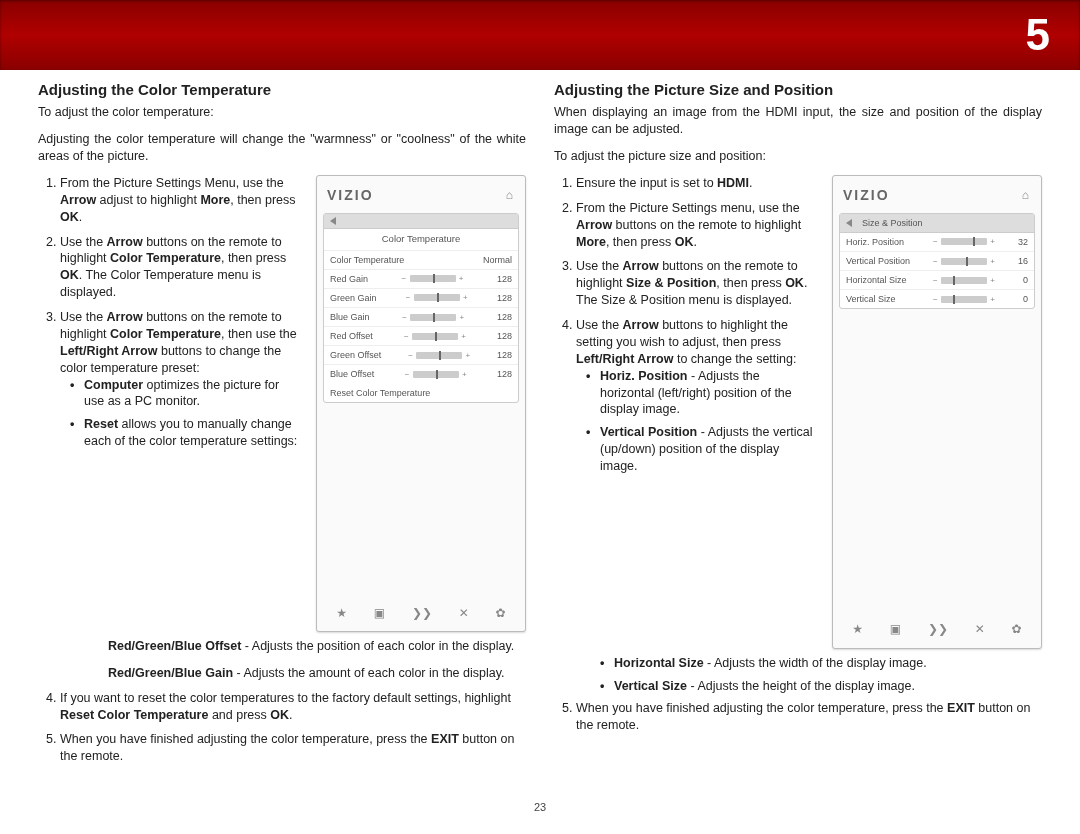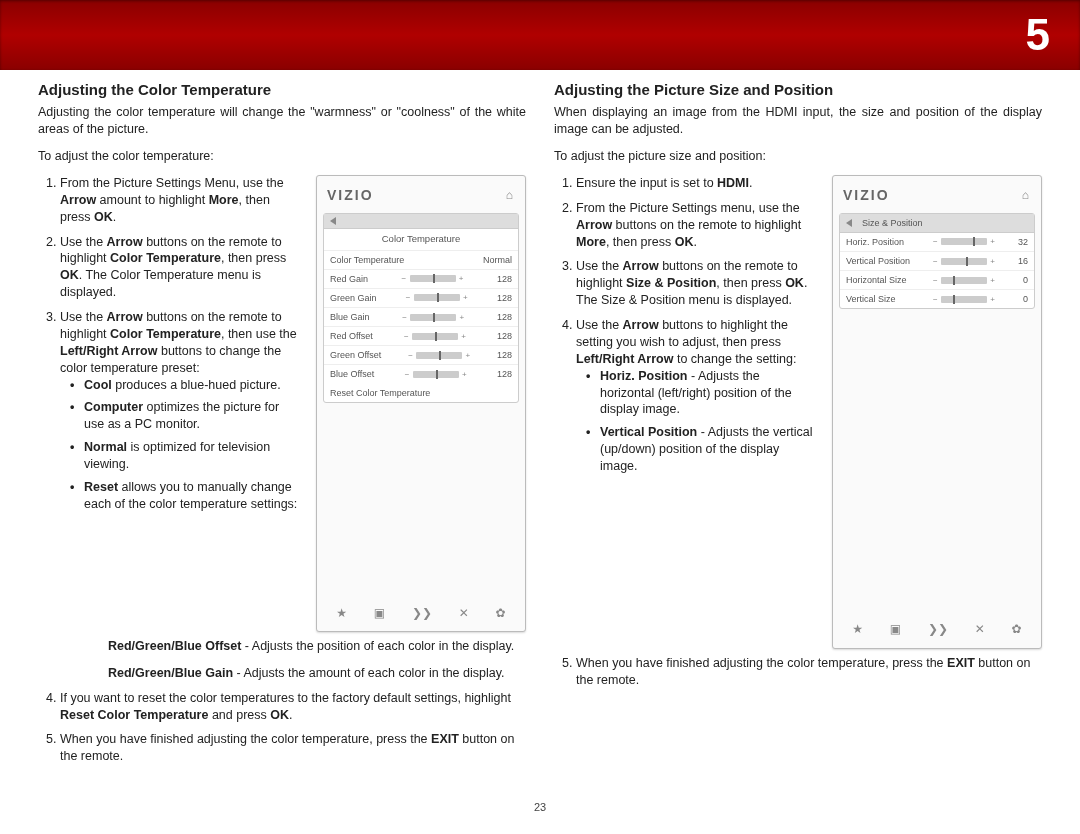--- a/index.html
+++ b/index.html
@@ -39,22 +39,22 @@
 <body>
 
 <div class="chapter-bar">
   <div class="chapter-num">5</div>
 </div>
 
 <div class="page">
 
   <div class="col">
     <div class="sect-title">Adjusting the Color Temperature</div>
+    <div class="para">To adjust the color temperature:</div>
     <div class="para">Adjusting the color temperature will change the "warmness" or "coolness" of the white areas of the picture.</div>
-    <div class="para">To adjust the color temperature:</div>
 
     <div class="right-mock">
       <div class="mock-brand">
         <span>VIZIO</span>
         <span class="mock-home">⌂</span>
       </div>
       <div class="mock-inner">
         <div class="mock-header">
             <span class="tri-left"></span>
           </div>
@@ -116,27 +116,25 @@
         <span>★</span>
         <span>▣</span>
         <span>❯❯</span>
         <span>✕</span>
         <span>✿</span>
       </div>
     </div>
 
     <div class="left-body">
     <ol class="steps">
-      <li><span>From the Picture Settings Menu, use the </span><b>Arrow</b><span> amount to highlight </span><b>More</b><span>, then press </span><b>OK</b><span>.</span></li>
+      <li><span>From the Picture Settings Menu, use the </span><b>Arrow</b><span> adjust to highlight </span><b>More</b><span>, then press </span><b>OK</b><span>.</span></li>
       <li><span>Use the </span><b>Arrow</b><span> buttons on the remote to highlight </span><b>Color Temperature</b><span>, then press </span><b>OK</b><span>. The Color Temperature menu is displayed.</span></li>
       <li><span>Use the </span><b>Arrow</b><span> buttons on the remote to highlight </span><b>Color Temperature</b><span>, then use the </span><b>Left/Right Arrow</b><span> buttons to change the color temperature preset:</span>
         <ul class="bullets">
-          <li><b>Cool</b><span> produces a blue-hued picture.</span></li>
           <li><b>Computer</b><span> optimizes the picture for use as a PC monitor.</span></li>
-          <li><b>Normal</b><span> is optimized for television viewing.</span></li>
           <li><b>Reset</b><span> allows you to manually change each of the color temperature settings:</span></li>
         </ul>
       </li>
     </ol>
     </div>
     <div class="clear"></div>
     <div style="padding-left:70px; margin-bottom:10px;"><b>Red/Green/Blue Offset</b><span> - Adjusts the position of each color in the display.</span></div>
     <div style="padding-left:70px; margin-bottom:8px;"><b>Red/Green/Blue Gain</b><span> - Adjusts the amount of each color in the display.</span></div>
     <ol class="steps" start="4">
       <li><span>If you want to reset the color temperatures to the factory default settings, highlight </span><b>Reset Color Temperature</b><span> and press </span><b>OK</b><span>.</span></li>
@@ -207,20 +205,24 @@
       <li><span>Use the </span><b>Arrow</b><span> buttons on the remote to highlight </span><b>Size &amp; Position</b><span>, then press </span><b>OK</b><span>. The Size &amp; Position menu is displayed.</span></li>
       <li><span>Use the </span><b>Arrow</b><span> buttons to highlight the setting you wish to adjust, then press </span><b>Left/Right Arrow</b><span> to change the setting:</span>
         <ul class="bullets">
           <li><b>Horiz. Position</b><span> - Adjusts the horizontal (left/right) position of the display image.</span></li>
           <li><b>Vertical Position</b><span> - Adjusts the vertical (up/down) position of the display image.</span></li>
         </ul>
       </li>
     </ol>
     </div>
     <div class="clear"></div>
+    <ul class="bullets" style="padding-left:50px">
+      <li><b>Horizontal Size</b><span> - Adjusts the width of the display image.</span></li>
+      <li><b>Vertical Size</b><span> - Adjusts the height of the display image.</span></li>
+    </ul>
     <ol class="steps" start="5">
       <li><span>When you have finished adjusting the color temperature, press the </span><b>EXIT</b><span> button on the remote.</span></li>
     </ol>
   </div>
 
 </div>
 
 <div class="page-num">23</div>
 
 </body></html>

